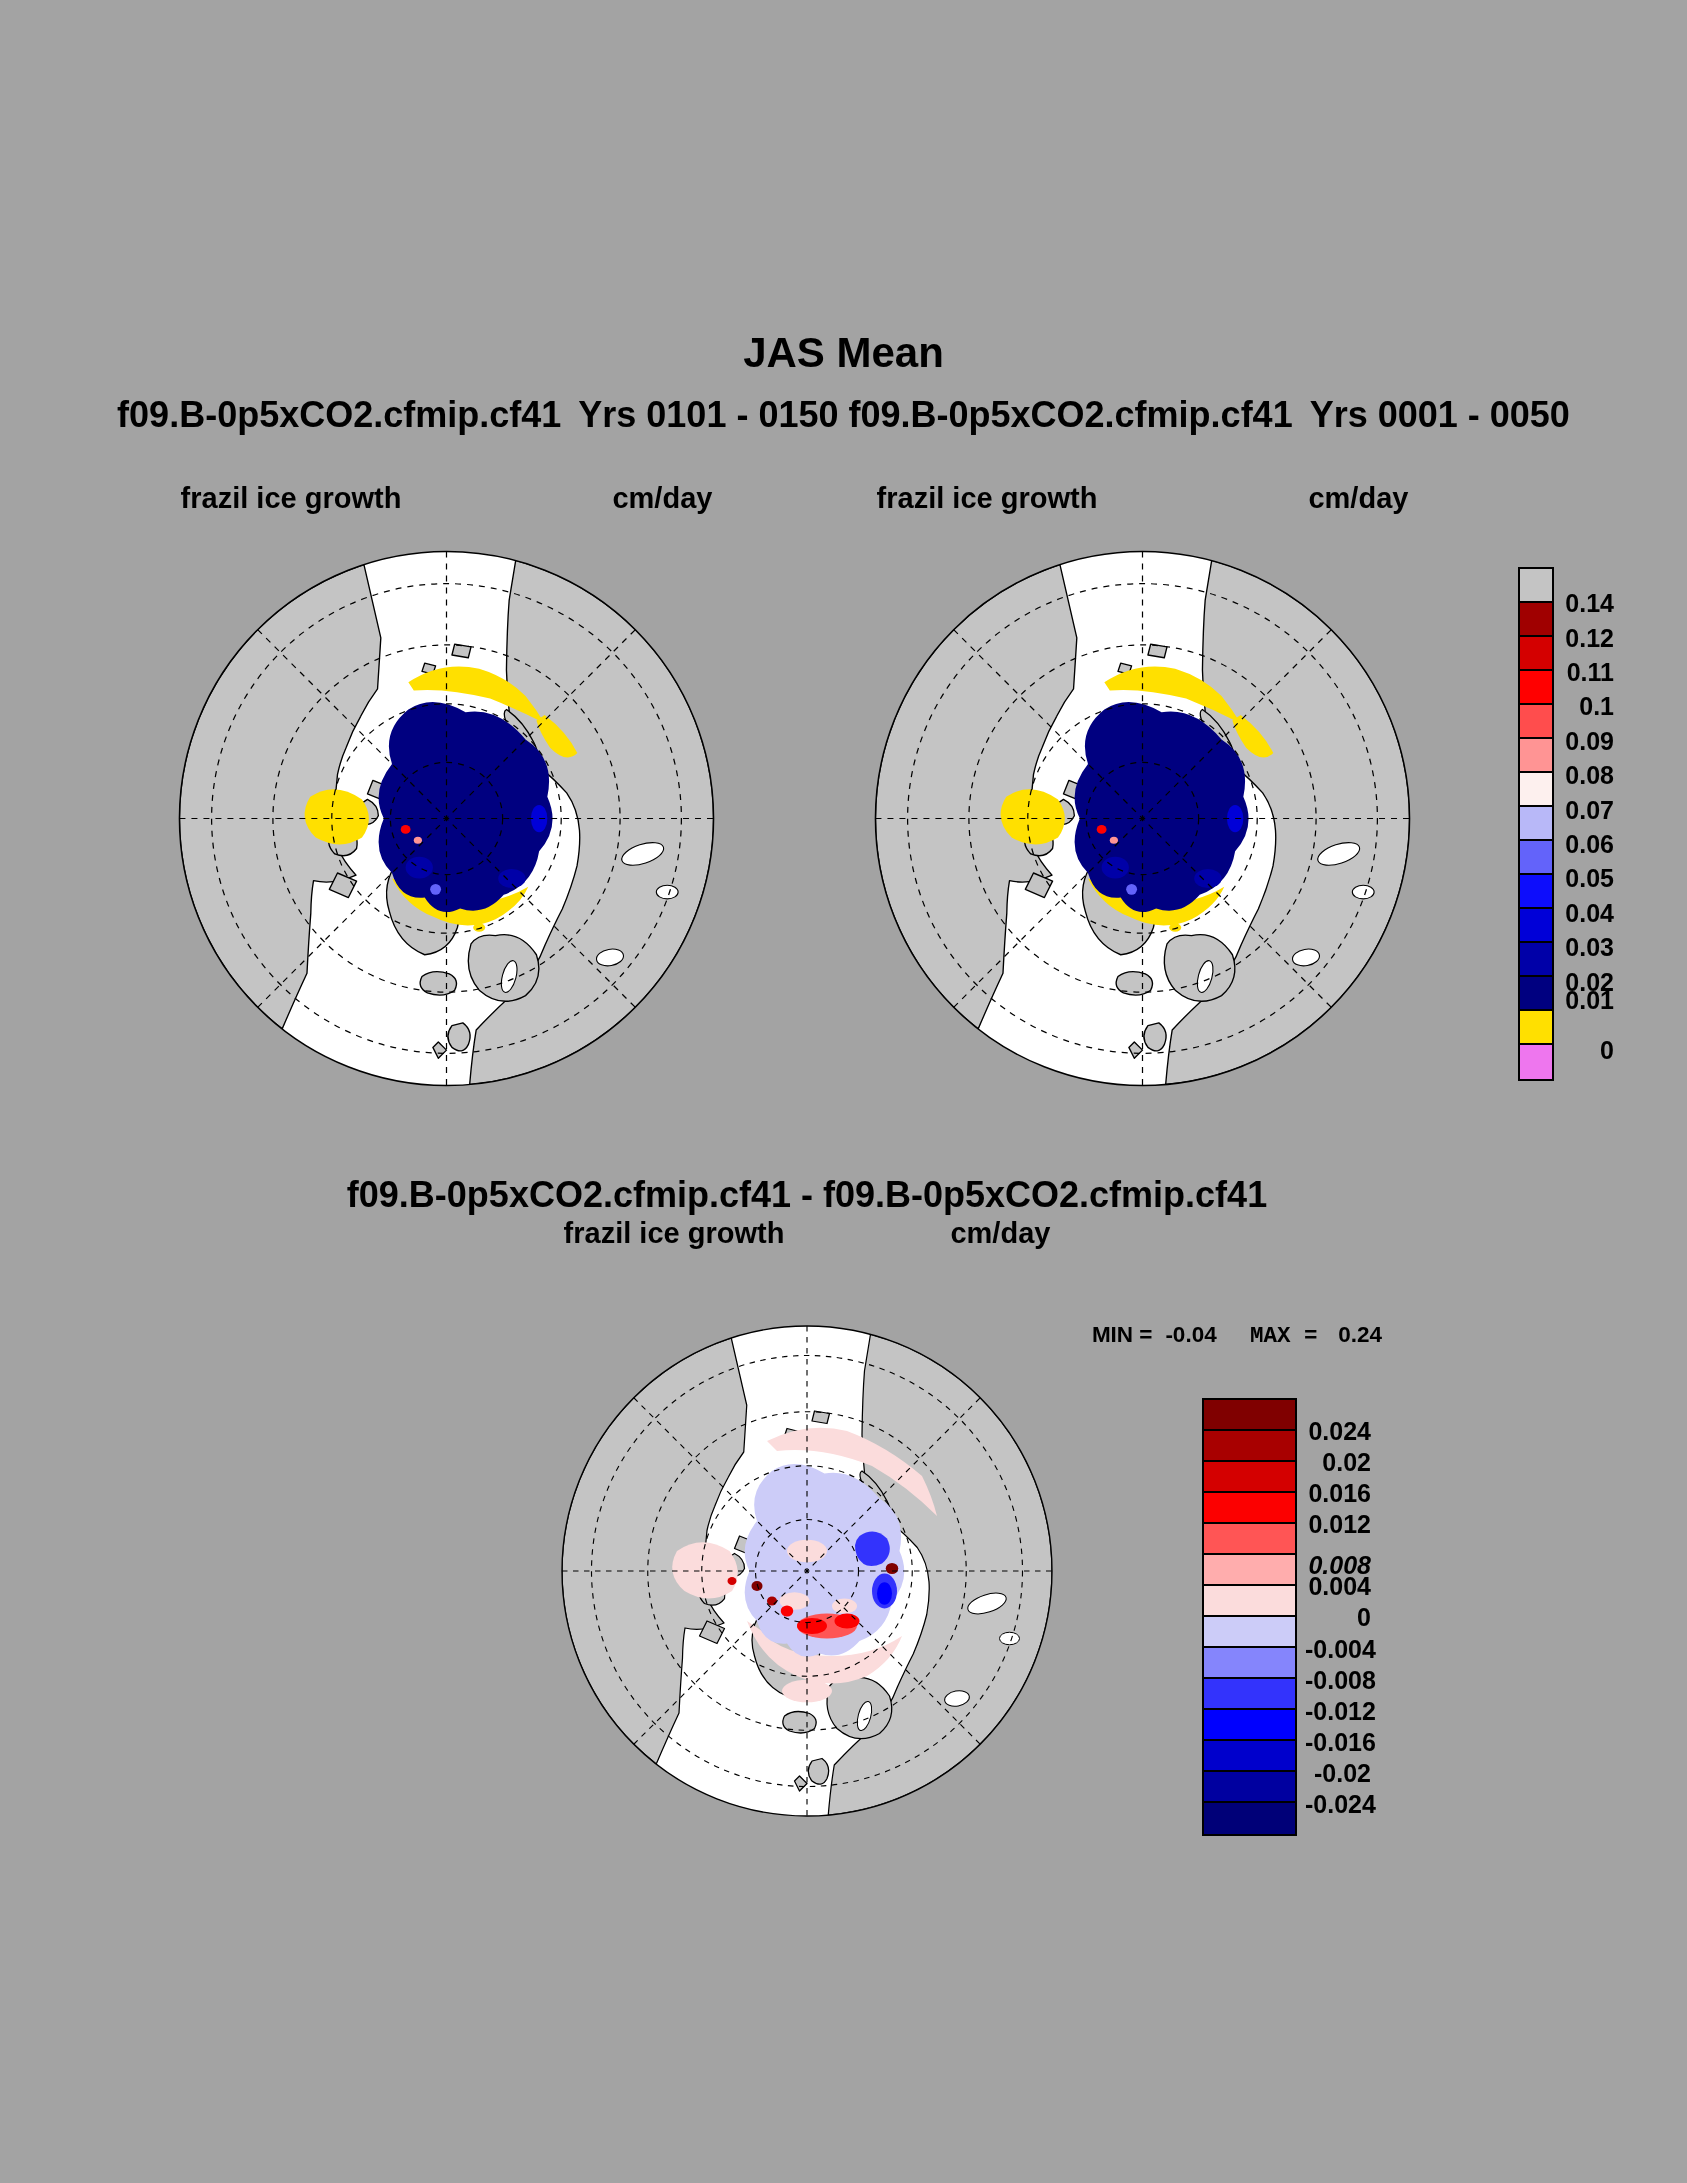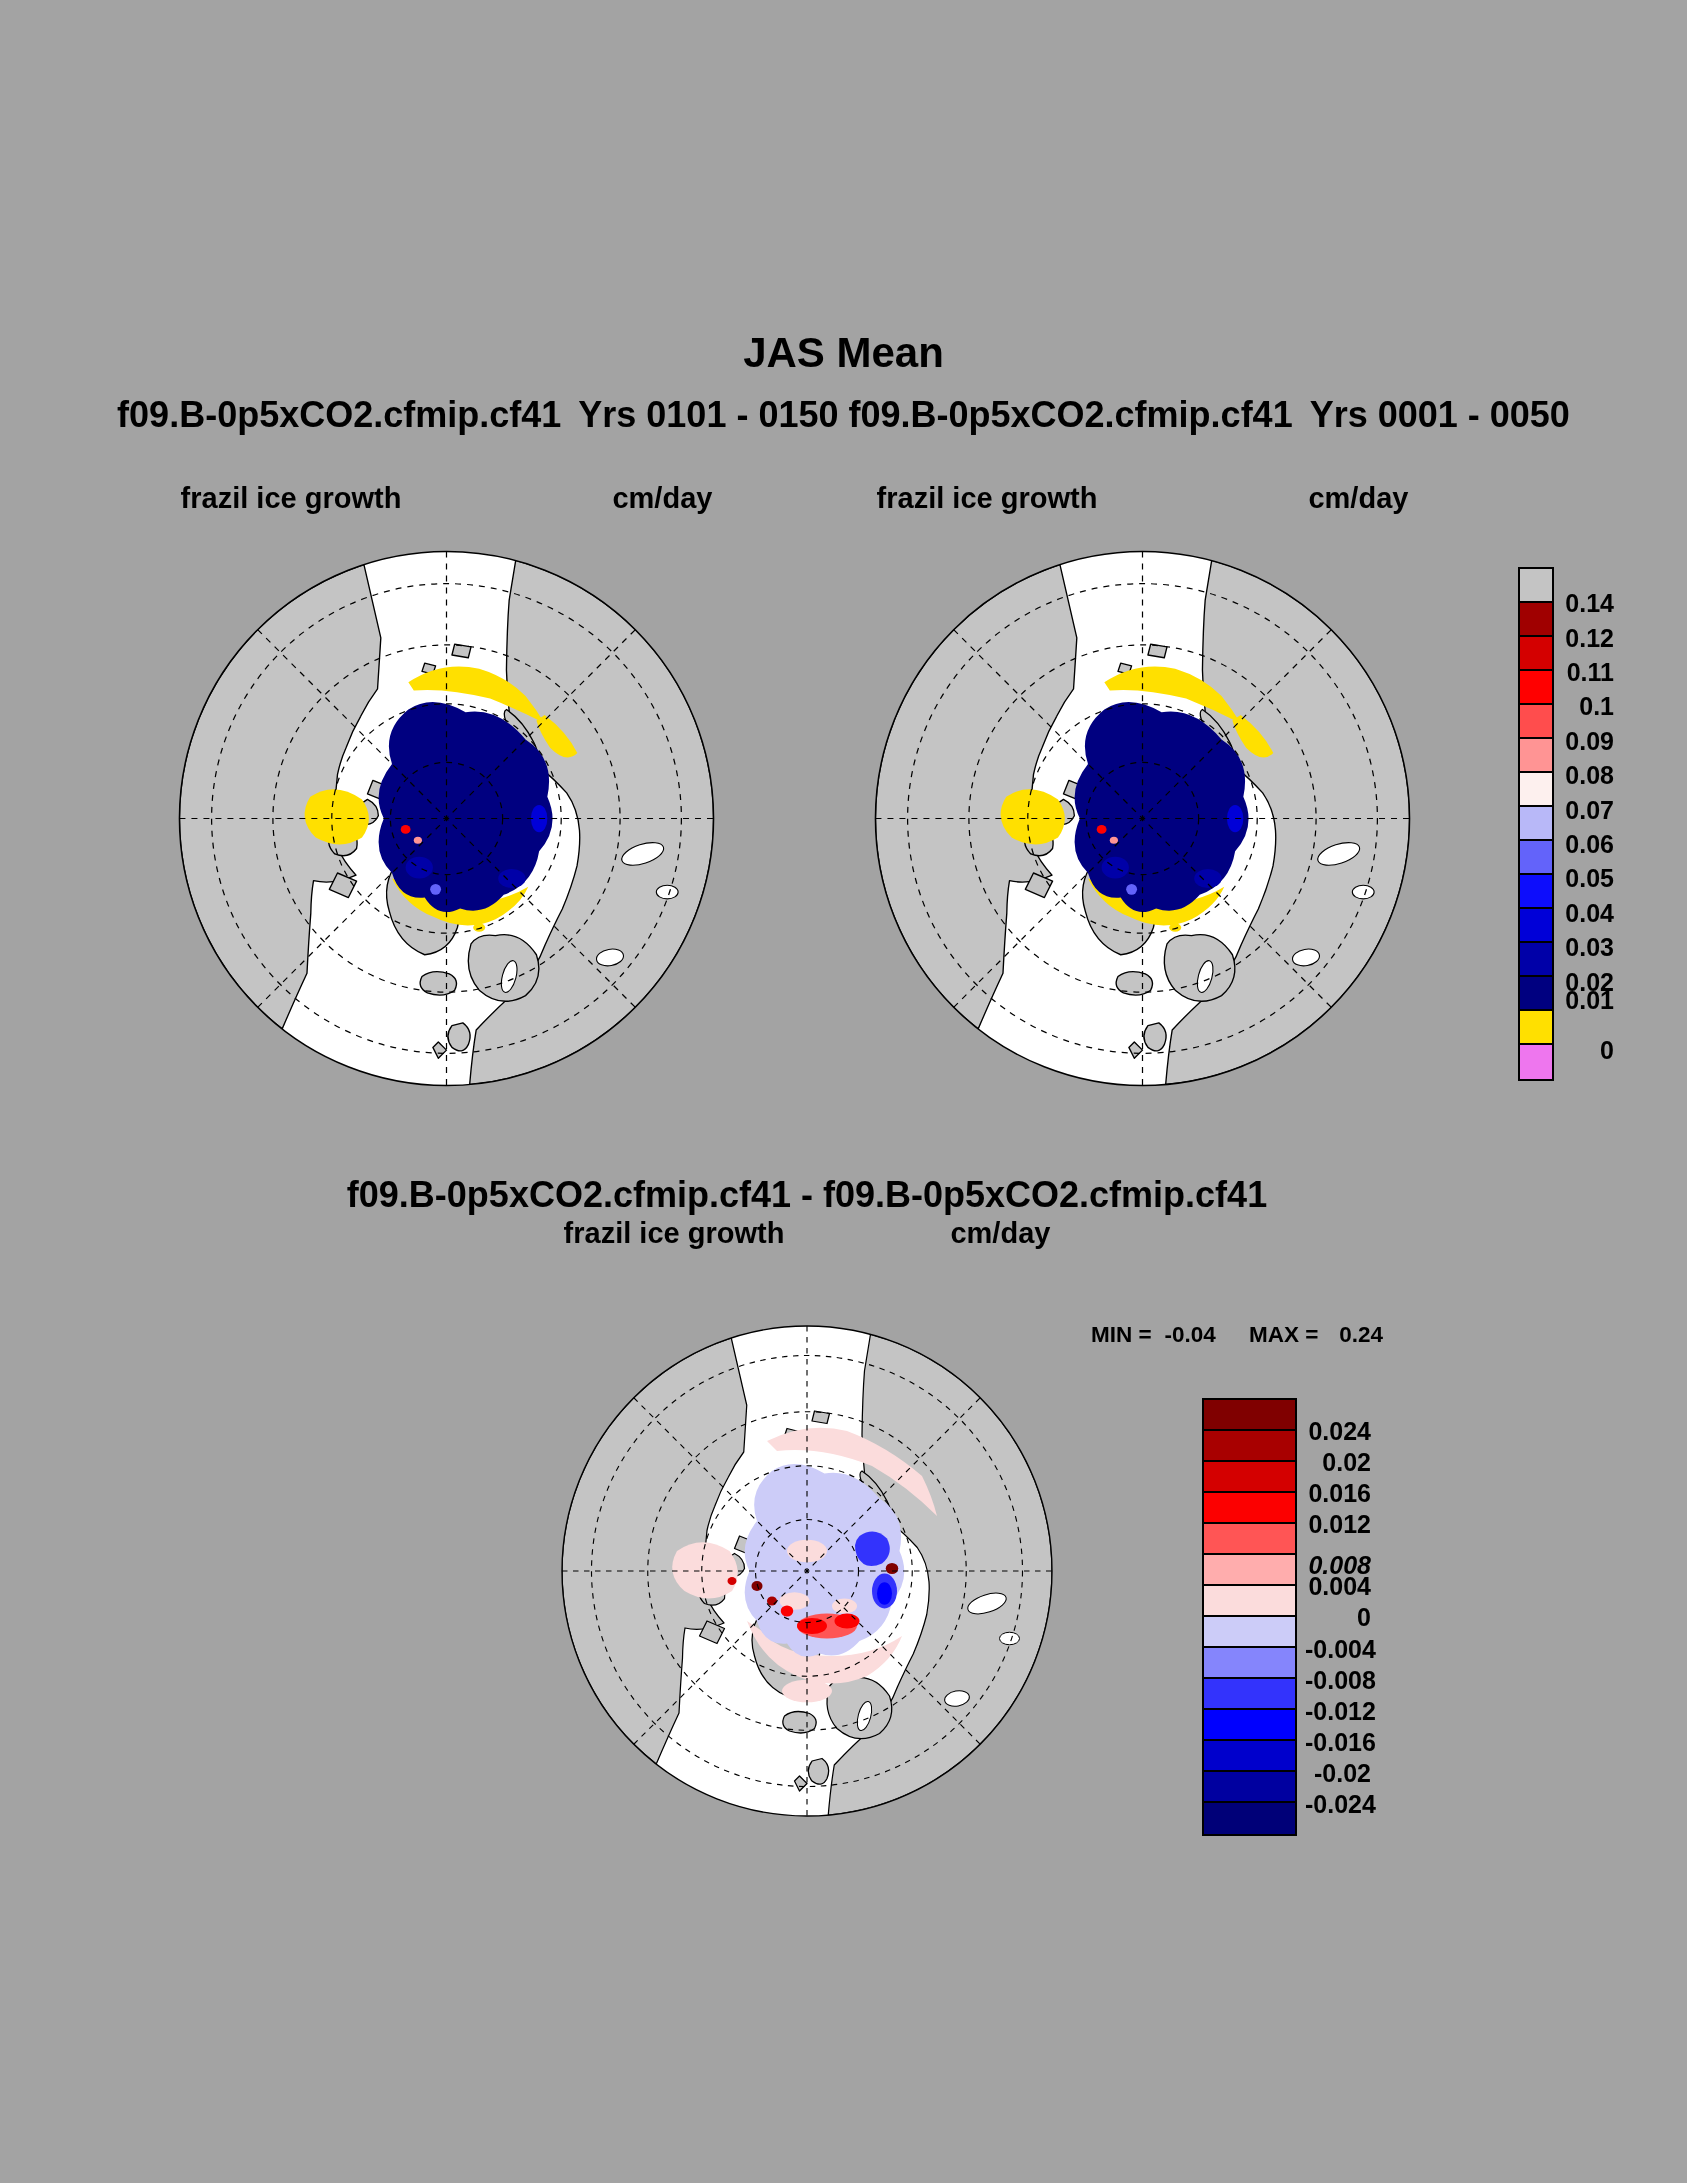--- a/index.html
+++ b/index.html
@@ -252,21 +252,21 @@
           <line x1="30.7" y1="30.7" x2="169.3" y2="169.3"></line>
           <line x1="30.7" y1="169.3" x2="169.3" y2="30.7"></line>
         </g>
         <circle cx="100" cy="100" r="98" fill="none" stroke="#000" stroke-width="0.55"></circle>
       </svg>
   </div>
 
   <div class="minmax">
     <span>MIN =</span>
     <span class="sp-sm" style="margin-left:6.6px;">-0.04</span>
-    <span style="margin-left:27px;">MAX =</span>
+    <span style="margin-left:27px;font-family:Liberation Mono, monospace;">MAX =</span>
     <span style="margin-left:14.6px;">0.24</span>
   </div>
 
   <div class="colorbar-wrap" id="cb-diff" style="left:1173px;top:1398px;">
       <div class="cb-bar" style="width: 91px;">
         <div class="cb-cell" style="height: 31px; background: rgb(128, 0, 0);"></div>
         <div class="cb-cell" style="height: 31px; background: rgb(168, 0, 0);"></div>
         <div class="cb-cell" style="height: 31px; background: rgb(212, 0, 0);"></div>
         <div class="cb-cell" style="height: 31px; background: rgb(252, 0, 0);"></div>
         <div class="cb-cell" style="height: 31px; background: rgb(255, 85, 85);"></div>

